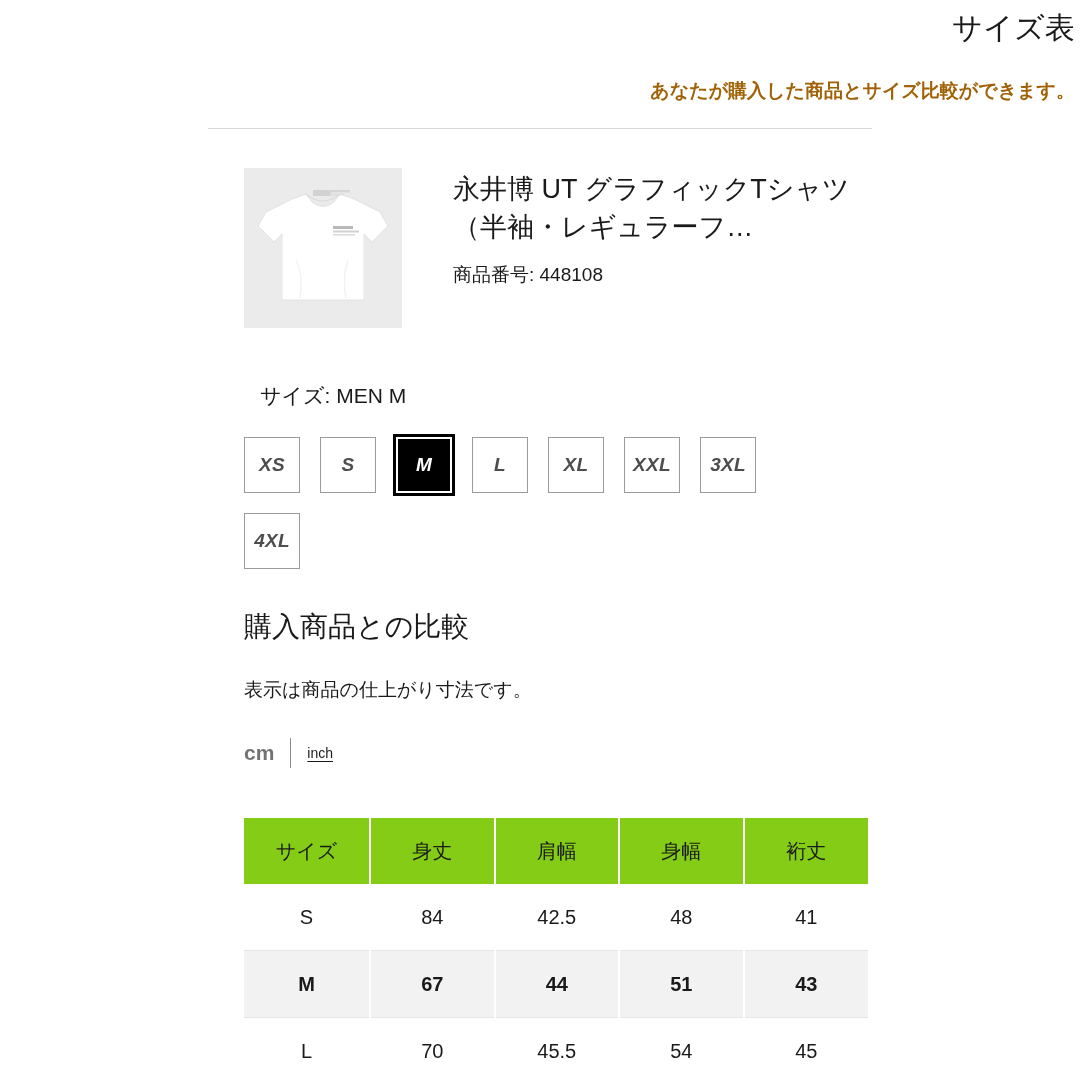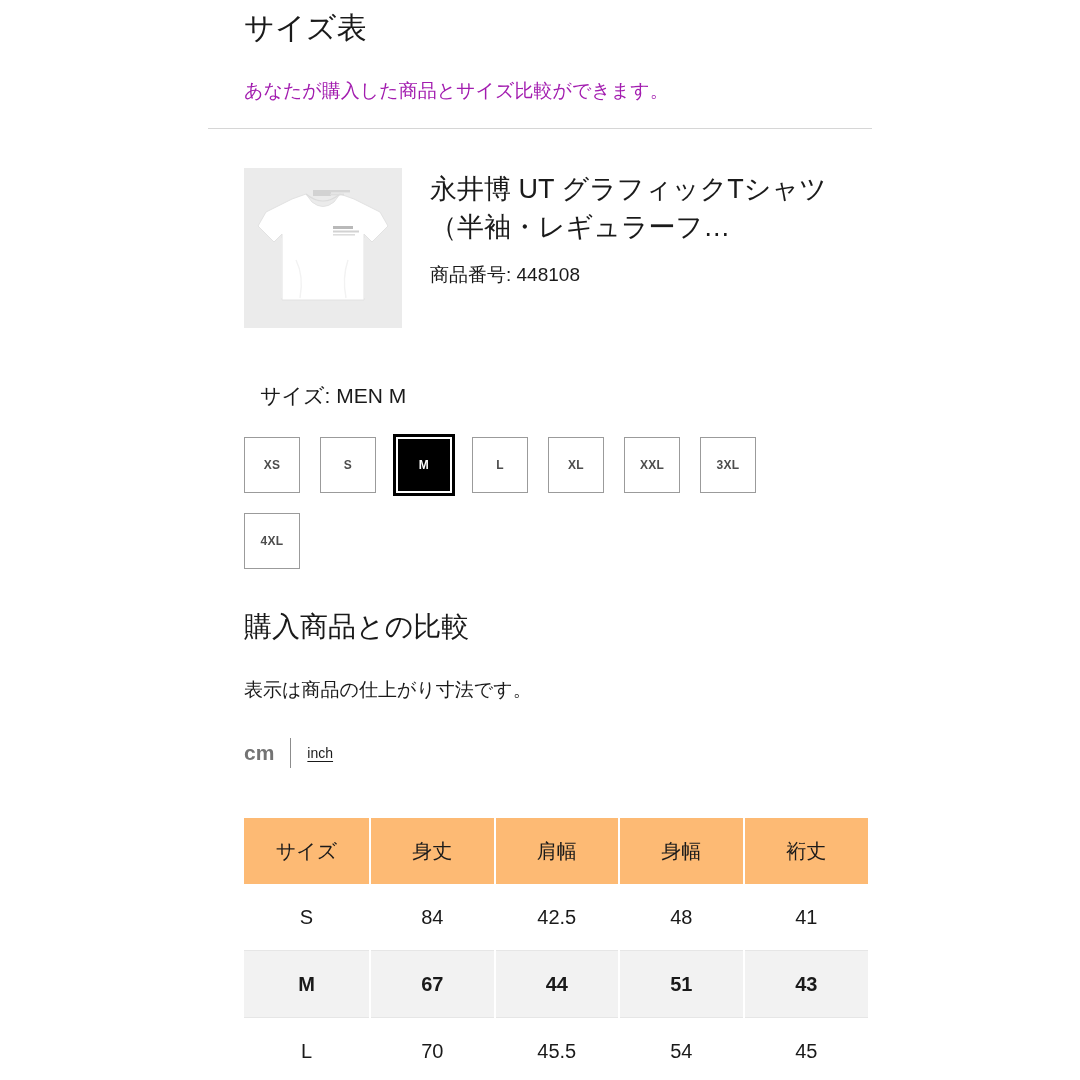--- a/index.html
+++ b/index.html
@@ -19,55 +19,57 @@
 
   .page {
     position: relative;
     width: 1080px;
     height: 1080px;
     box-sizing: border-box;
   }
 
   
   .header-block {
-    padding: 8px 16px 0 244px;
+    padding: 8px 5px 0 244px;
+    text-align: right;
   }
   .page-title {
     font-size: 30px;
     font-weight: 400;
     line-height: 1.35;
     letter-spacing: 0.2px;
     margin: 0;
     color: #1a1a1a;
   }
   .page-subtitle {
     font-size: 19px;
-    font-weight: 400;
+    font-weight: 700;
     line-height: 1.5;
     margin: 28px 0 0 0;
-    color: #a21caf;
+    color: #a16207;
   }
 
   .divider {
     position: absolute;
     left: 208px;
     top: 128px;
     width: 664px;
     height: 1px;
     background: #d6d6d6;
   }
 
   
   .product {
     position: absolute;
     left: 244px;
     top: 168px;
     width: 628px;
     display: flex;
     align-items: flex-start;
+    gap: 23px;
   }
   .product-thumb {
     width: 158px;
     height: 160px;
     background: #ebebeb;
     flex: 0 0 158px;
     position: relative;
     overflow: hidden;
   }
   .product-thumb svg {
@@ -119,28 +121,29 @@
     gap: 20px 20px;
     width: 560px;
   }
   .size-chip {
     width: 56px;
     height: 56px;
     box-sizing: border-box;
     border: 1px solid #9b9b9b;
     background: #ffffff;
     color: #4d4d4d;
-    font-size: 12px;
+    font-size: 19px;
     font-weight: 700;
     letter-spacing: 0.3px;
     display: flex;
     align-items: center;
     justify-content: center;
     cursor: pointer;
     user-select: none;
+    font-style: italic;
   }
   .size-chip.selected {
     background: #000000;
     color: #ffffff;
     border: 2px solid #ffffff;
     outline: 3px solid #000000;
     outline-offset: 0px;
   }
 
   
@@ -213,21 +216,21 @@
     color: #1a1a1a;
     border-right: 2px solid #ffffff;
     border-bottom: 1px solid #e6e6e6;
     padding: 0;
   }
   table.size-table th:last-child,
   table.size-table td:last-child {
     border-right: none;
   }
   table.size-table thead th {
-    background: #fdba74;
+    background: #84cc16;
     font-weight: 400;
     border-bottom: none;
   }
   table.size-table tbody td {
     background: #ffffff;
   }
   table.size-table tbody tr.row-highlight td {
     background: #f2f2f2;
     font-weight: 700;
   }

